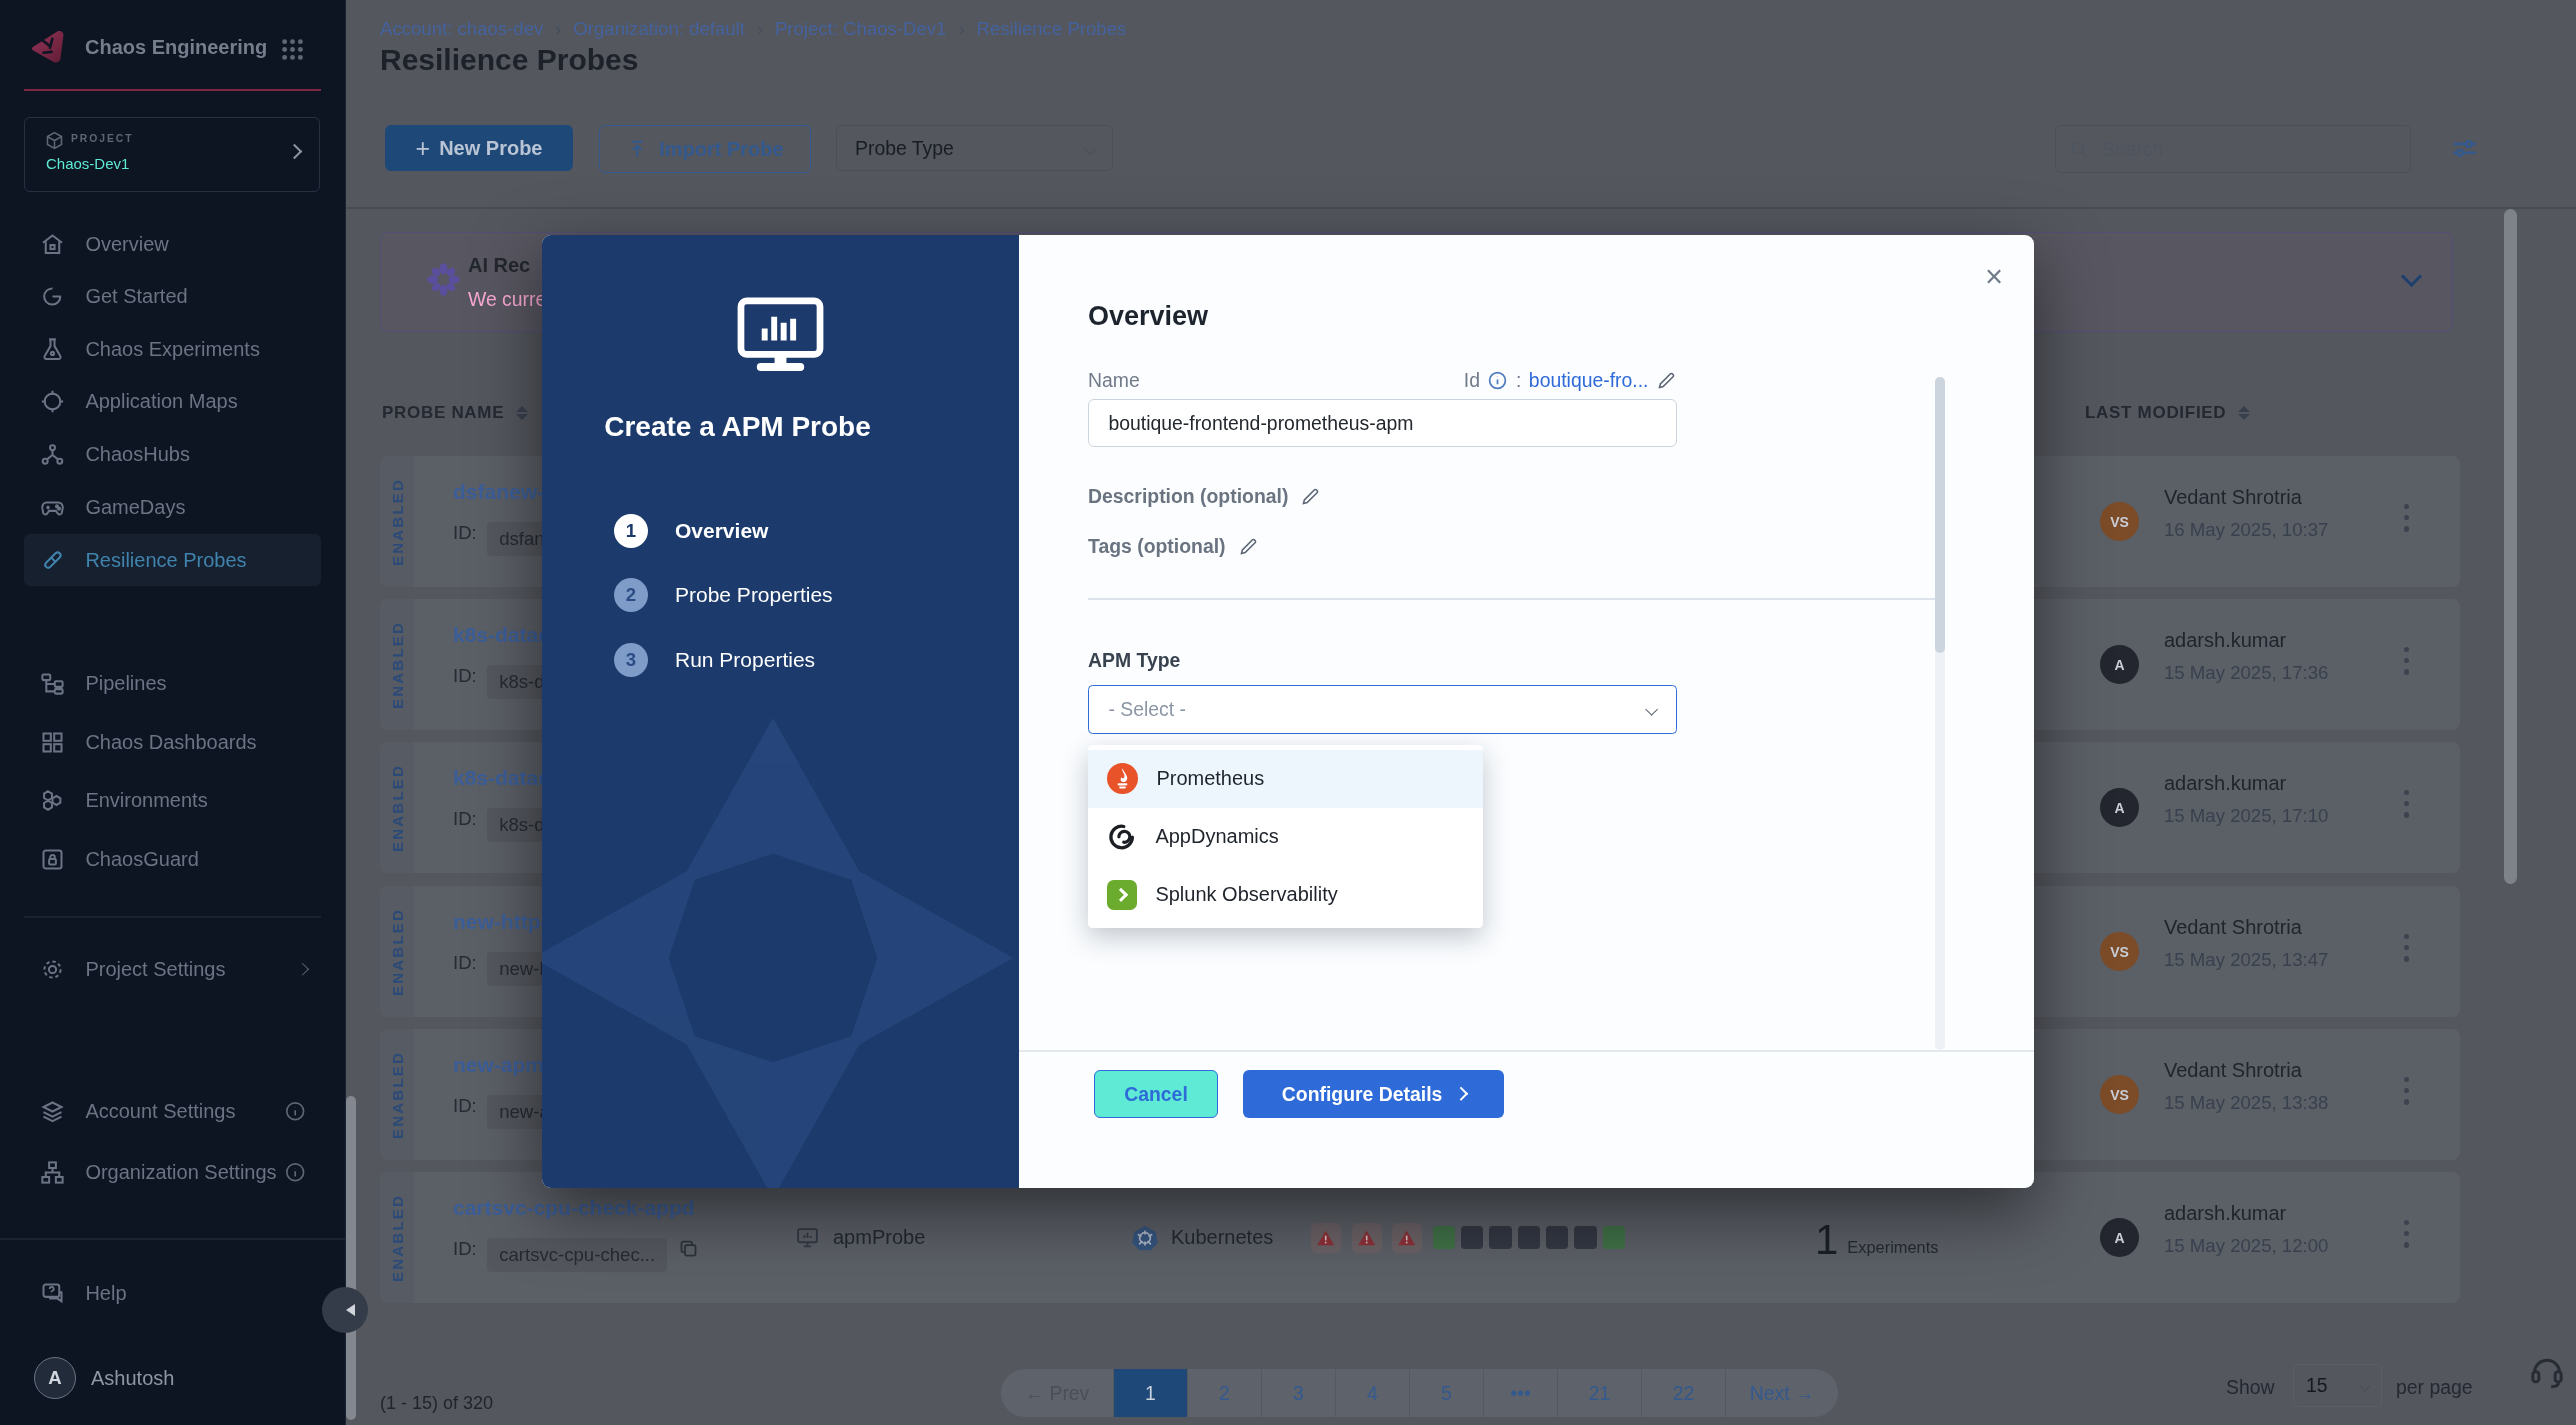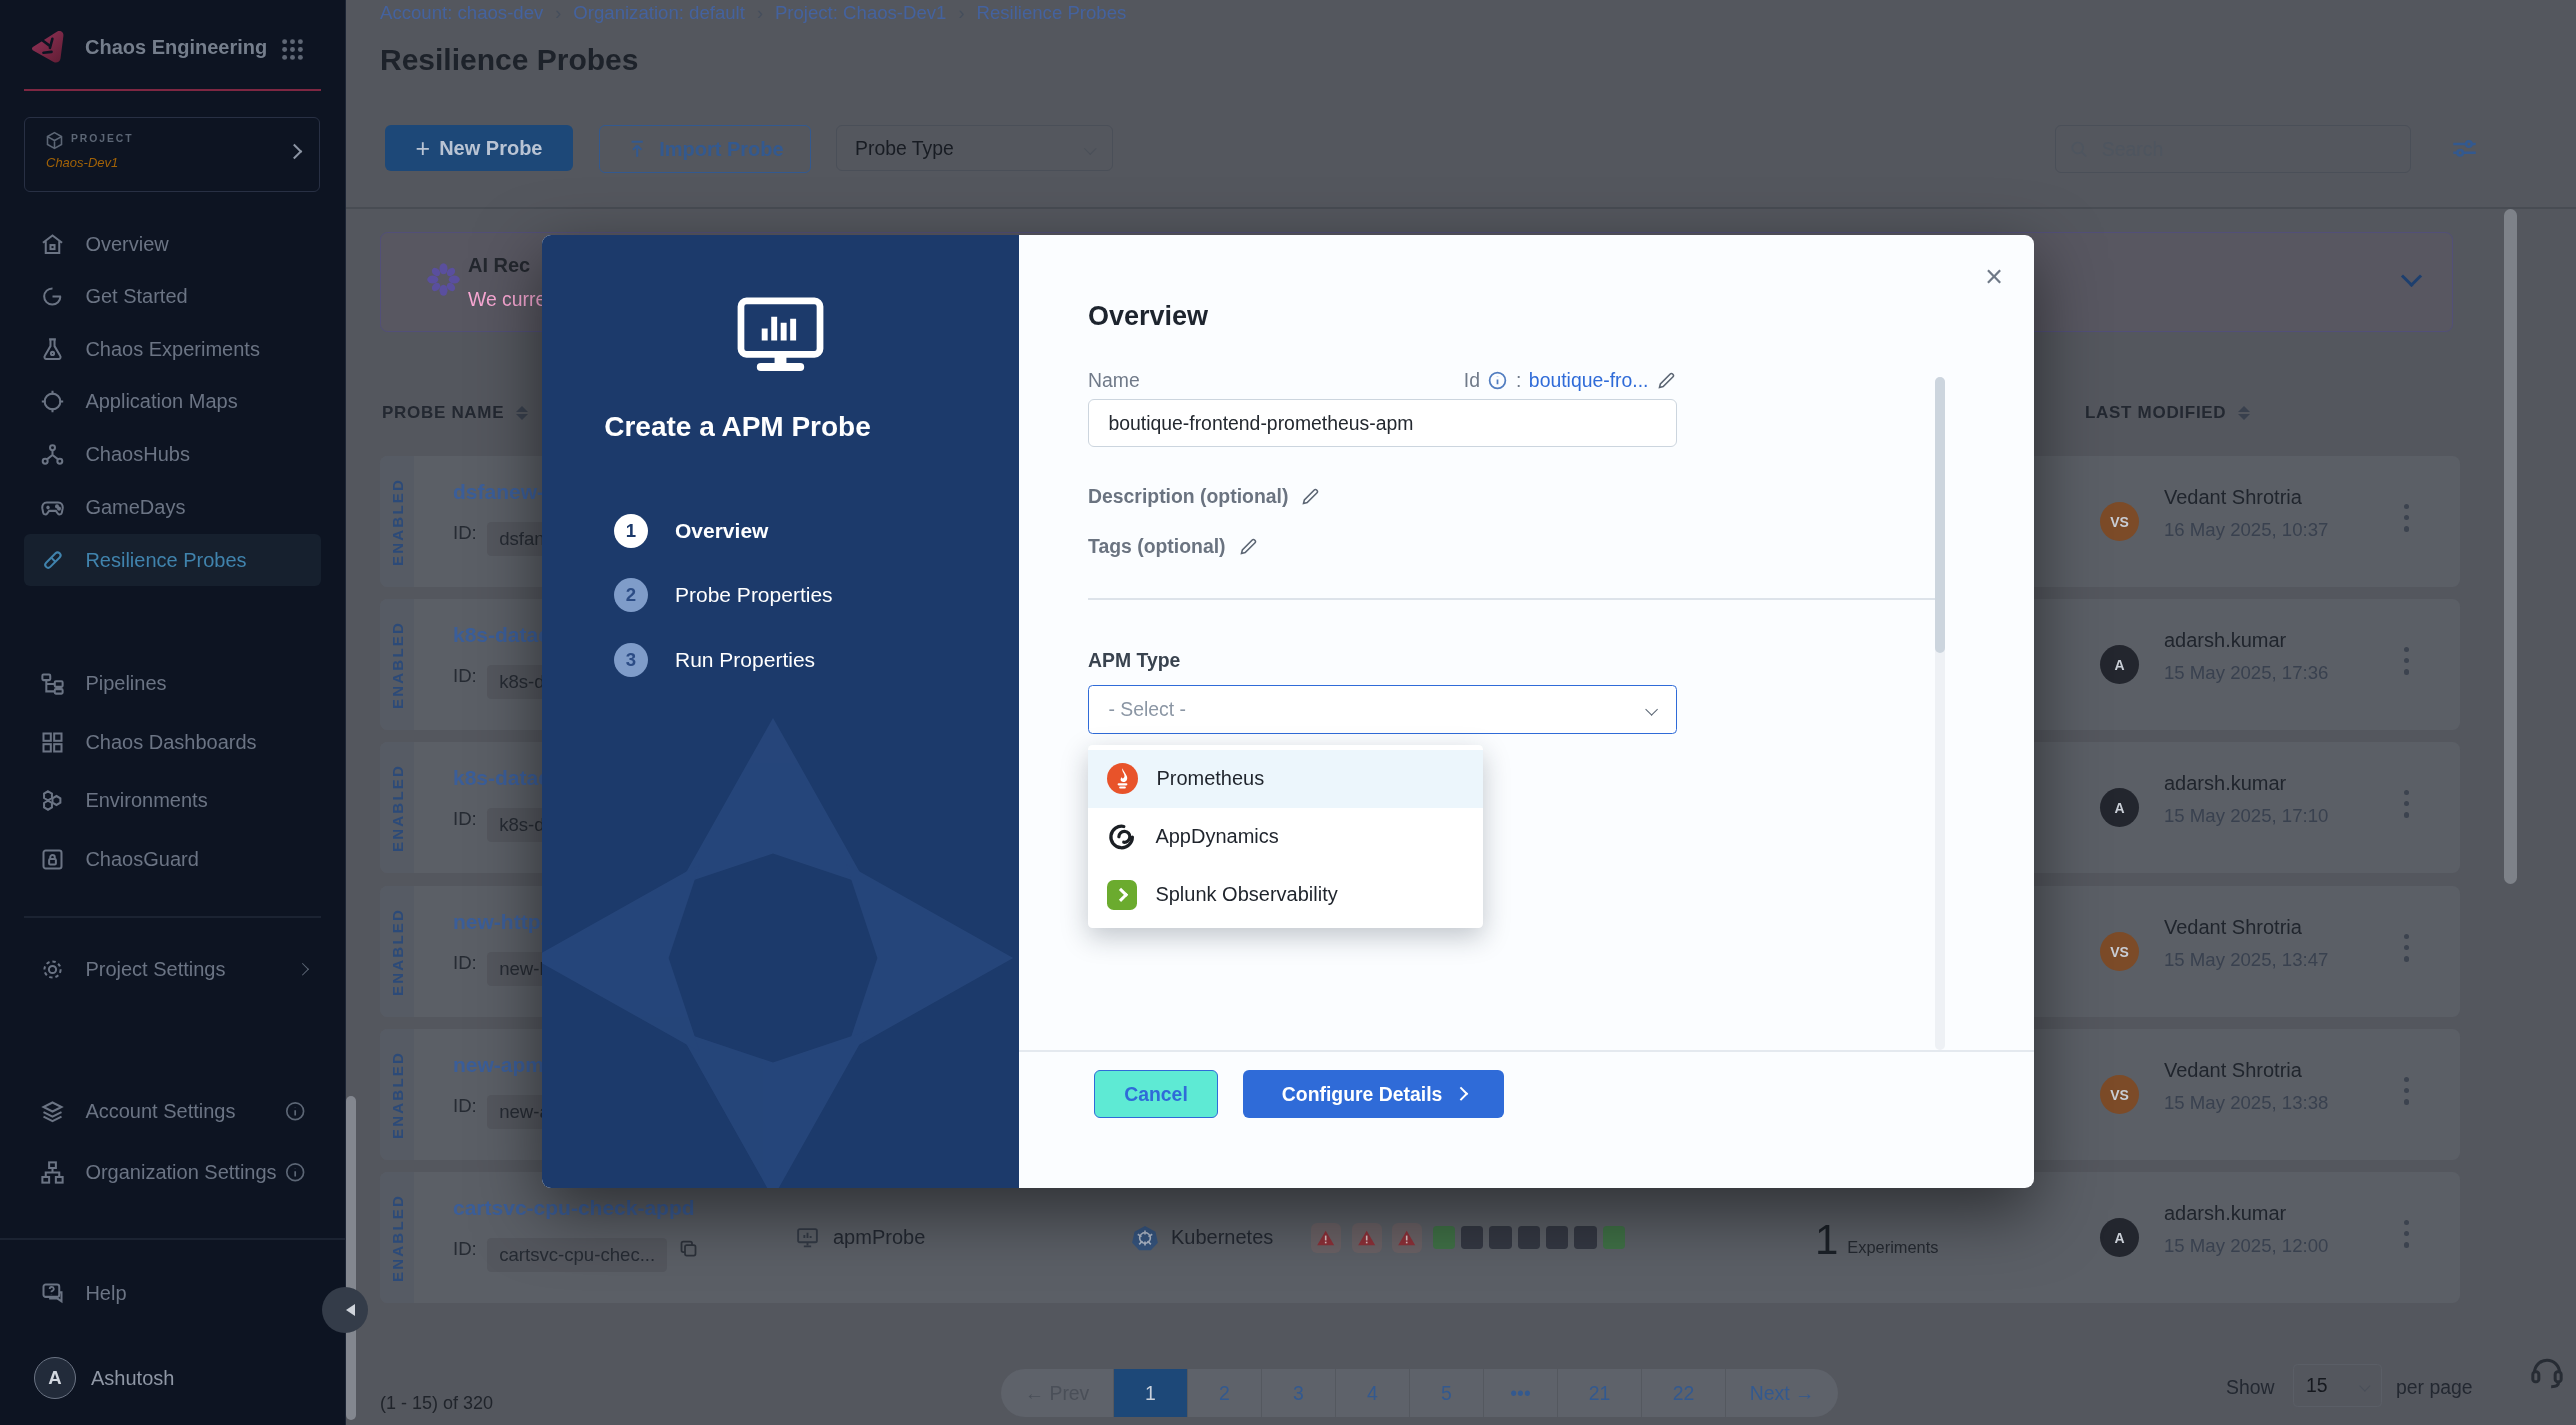--- a/index.html
+++ b/index.html
@@ -10,40 +10,40 @@
 
   
   .sidebar{position:absolute;left:0;top:0;width:345px;height:1425px;background:#0d1422;border-right:0.7px solid #1c2434;z-index:2;}
   .logo-mark{position:absolute;left:28px;top:27px;width:39px;height:40px;}
   .product-title{position:absolute;left:85px;top:36px;font-size:20px;font-weight:bold;color:#757e8c;}
   .grid-icon{position:absolute;left:279px;top:36px;}
   .maroon-line{position:absolute;left:24px;top:89px;width:297px;height:2.2px;background:#7e2742;}
   .project-card{position:absolute;left:24px;top:117px;width:294px;height:73px;border:1.5px solid #283044;border-radius:6px;}
   .project-label{position:absolute;left:46px;top:15px;font-size:10.4px;font-weight:bold;letter-spacing:1.9px;color:#5c6675;}
   .project-cube{position:absolute;left:19.4px;top:12px;color:#5c6675;}
-  .project-name{position:absolute;left:21px;top:37px;font-size:13px;color:#a16207;font-style:italic;}
+  .project-name{position:absolute;left:21px;top:37px;font-size:15px;color:#5eead4;}
   .project-chev{position:absolute;right:19.4px;top:28px;}
   .nav-item{position:absolute;left:24px;width:297px;height:52px;display:flex;align-items:center;color:#6b7484;cursor:pointer;}
   .nav-item .ni-icon{width:27px;height:27px;margin-left:15px;flex:0 0 27px;}
   .nav-item .ni-label{margin-left:19.4px;font-size:20px;}
   .nav-item.active{background:#16202e;border-radius:6px;color:#4083ad;}
   .nav-divider{position:absolute;left:24px;width:297px;height:1.5px;background:#1b2332;}
   .nav-divider.full{left:0;width:345px;}
   .info-badge{margin-left:auto;margin-right:15px;color:#5c6675;}
   .chev{display:inline-block;width:9px;height:9px;border-right:2.2px solid currentColor;border-bottom:2.2px solid currentColor;transform:rotate(-45deg);}
   .chev.down{transform:rotate(45deg);}
   .user-avatar{position:absolute;left:34px;top:1357px;width:40px;height:40px;border-radius:50%;border:1.5px solid #6b7484;background:#222b3a;color:#d3d8e0;font-size:18.6px;font-weight:bold;display:flex;align-items:center;justify-content:center;}
   .user-name{position:absolute;left:91px;top:1367px;font-size:20px;color:#8f97a5;}
   .sb-scroll{position:absolute;left:346px;top:1096px;width:9.7px;height:324px;border-radius:5.2px;background:#83878f;z-index:3;}
   .collapse-handle{position:absolute;left:322px;top:1287px;width:46px;height:46px;border-radius:50%;background:#343c49;z-index:3;display:flex;align-items:center;justify-content:center;}
   .collapse-handle .tri{width:0;height:0;border-top:6.7px solid transparent;border-bottom:6.7px solid transparent;border-right:9.7px solid #cfd4db;margin-left:10.4px;}
 
   
   .content{position:absolute;left:345px;top:0;width:2231px;height:1425px;background:#54575e;z-index:1;}
-  .breadcrumb{position:absolute;left:35px;top:2px;display:flex;align-items:center;gap:12px;font-size:18.6px;}
+  .breadcrumb{position:absolute;left:35px;top:18px;display:flex;align-items:center;gap:12px;font-size:18.6px;}
   .breadcrumb .bc-link{color:#44629e;}
   .breadcrumb .bc-sep{color:#454e5c;font-size:18px;}
   .page-title{position:absolute;left:35px;top:43px;font-size:30px;font-weight:bold;color:#1d222a;}
 
   .btn-new{position:absolute;left:40px;top:125px;width:188px;height:46px;background:#1d4878;border-radius:6px;color:#b9c4d4;font-size:20px;font-weight:bold;display:flex;align-items:center;justify-content:center;gap:9px;}
   .btn-import{position:absolute;left:254px;top:125px;width:210px;height:46px;border:1.5px solid #33598f;border-radius:6px;color:#33598f;font-size:20px;font-weight:bold;display:flex;align-items:center;justify-content:center;gap:10.4px;}
   .sel-probetype{position:absolute;left:491px;top:125px;width:277px;height:46px;border:1.5px solid #4a4f58;border-radius:6px;color:#181c23;font-size:19.4px;display:flex;align-items:center;padding:0 18px;box-sizing:border-box;}
   .sel-probetype .chev{margin-left:auto;color:#4a4f58;width:7.5px;height:7.5px;border-width:1.9px;}
   .search-box{position:absolute;left:1710px;top:125px;width:356px;height:48px;border:1.5px solid #4a4f58;border-radius:6px;display:flex;align-items:center;padding:0 13.4px;box-sizing:border-box;color:#4e555f;}
   .search-box input{border:none;outline:none;background:transparent;font-size:19.4px;color:#c6ccd4;font-family:inherit;width:100%;margin-left:10.4px;}

